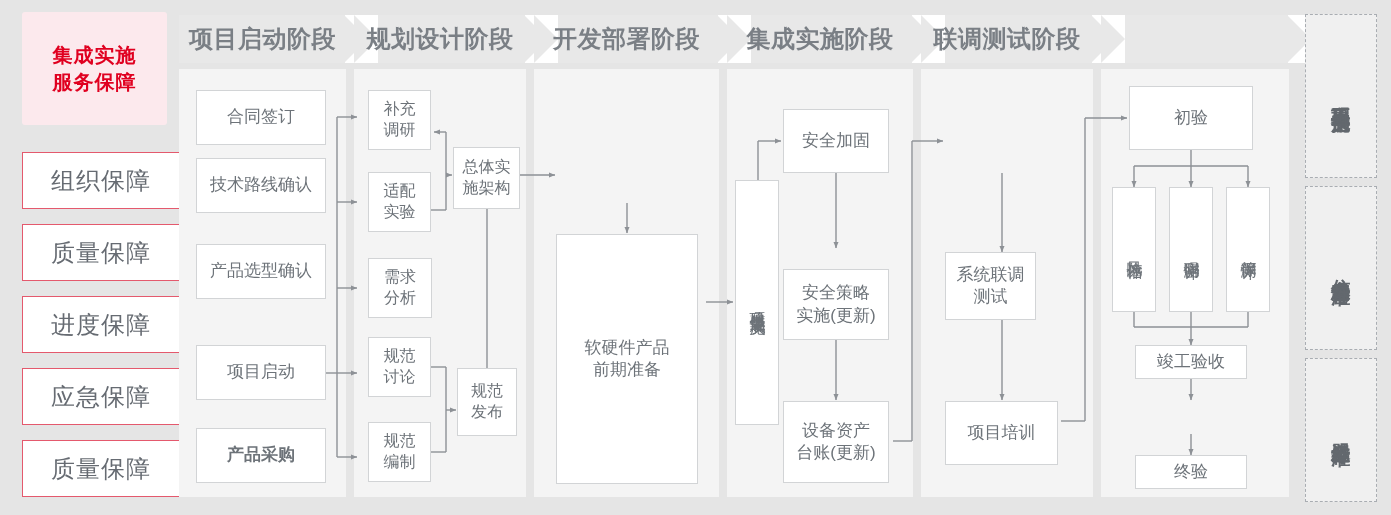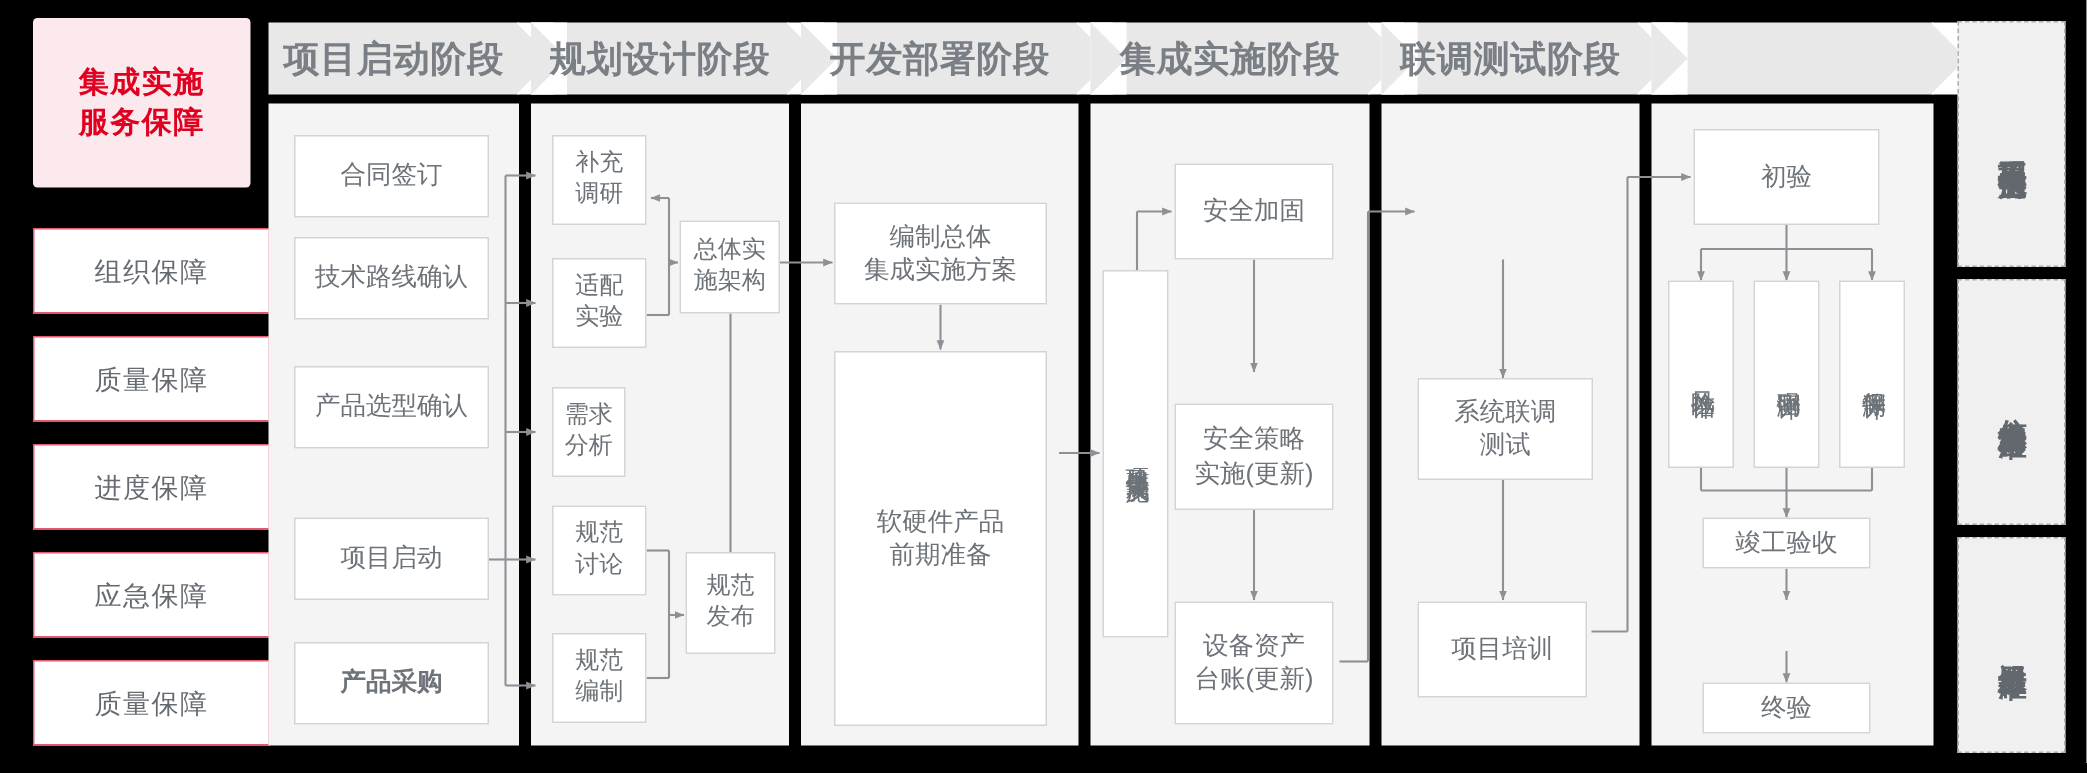--- a/index.html
+++ b/index.html
@@ -4,21 +4,21 @@
 <style>
   html,body{margin:0;padding:0;background:#ffffff;}
   body{
     font-family:"Liberation Sans","DejaVu Sans",sans-serif;
     -webkit-font-smoothing:antialiased;
   }
   #stage{
     position:relative;
     width:1391px;height:515px;
     overflow:hidden;
-    background:#000000;
+    background:#e5e5e5;
   }
   
   .side-title{
     position:absolute;
     left:22px;top:12px;width:145px;height:113px;
     background:#fce9ed;
     border-radius:3px;
     display:flex;align-items:center;justify-content:center;
     text-align:center;
     color:#e00020;
@@ -28,21 +28,21 @@
     letter-spacing:1px;
   }
   .side-item{
     position:absolute;
     left:22px;width:158px;height:57px;
     background:#ffffff;
     border:1.4px solid #e4596d;
     box-sizing:border-box;
     display:flex;align-items:center;justify-content:center;
     color:#666b72;
-    font-size:18px;
+    font-size:24px;
     letter-spacing:1px;
   }
   
   .col-body{
     position:absolute;
     top:69px;height:428px;
     background:#f4f4f4;
     box-sizing:border-box;
   }
   .col-head{
@@ -270,21 +270,21 @@
       <div>补充</div>
       <div>调研</div>
     </div>
   </div>
   <div class="node sm" style="left:368px;top:172px;width:63px;height:60px;">
     <div>
       <div>适配</div>
       <div>实验</div>
     </div>
   </div>
-  <div class="node sm" style="left:368px;top:258px;width:49px;height:60px;font-family:Liberation Serif, serif;">
+  <div class="node sm" style="left:368px;top:258px;width:64px;height:60px;font-family:Liberation Serif, serif;">
     <div>
       <div>需求</div>
       <div>分析</div>
     </div>
   </div>
   <div class="node sm" style="left:368px;top:337px;width:63px;height:60px;">
     <div>
       <div>规范</div>
       <div>讨论</div>
     </div>
@@ -301,26 +301,20 @@
       <div>施架构</div>
     </div>
   </div>
   <div class="node sm" style="left:457px;top:368px;width:60px;height:68px;">
     <div>
       <div>规范</div>
       <div>发布</div>
     </div>
   </div>
 
-  <div class="node" style="left:556px;top:135px;width:142px;height:68px;">
-    <div>
-      <div>编制总体</div>
-      <div>集成实施方案</div>
-    </div>
-  </div>
   <div class="node" style="left:556px;top:234px;width:142px;height:250px;">
     <div>
       <div>软硬件产品</div>
       <div>前期准备</div>
     </div>
   </div>
 
   <div class="node v sm" style="left:735px;top:180px;width:44px;height:245px;">项目整体集成实施</div>
 
   <div class="node" style="left:783px;top:109px;width:106px;height:64px;">安全加固</div>
@@ -330,21 +324,21 @@
       <div>实施(更新)</div>
     </div>
   </div>
   <div class="node" style="left:783px;top:401px;width:106px;height:82px;">
     <div>
       <div>设备资产</div>
       <div>台账(更新)</div>
     </div>
   </div>
 
-  <div class="node" style="left:945px;top:252px;width:117px;height:68px;">
+  <div class="node" style="left:945px;top:252px;width:91px;height:68px;">
     <div>
       <div>系统联调</div>
       <div>测试</div>
     </div>
   </div>
   <div class="node" style="left:945px;top:401px;width:113px;height:64px;">项目培训</div>
 
   <div class="node" style="left:1129px;top:86px;width:124px;height:64px;">初验</div>
 
   <div class="node v sm" style="left:1112px;top:187px;width:44px;height:125px;">风险评估</div>

